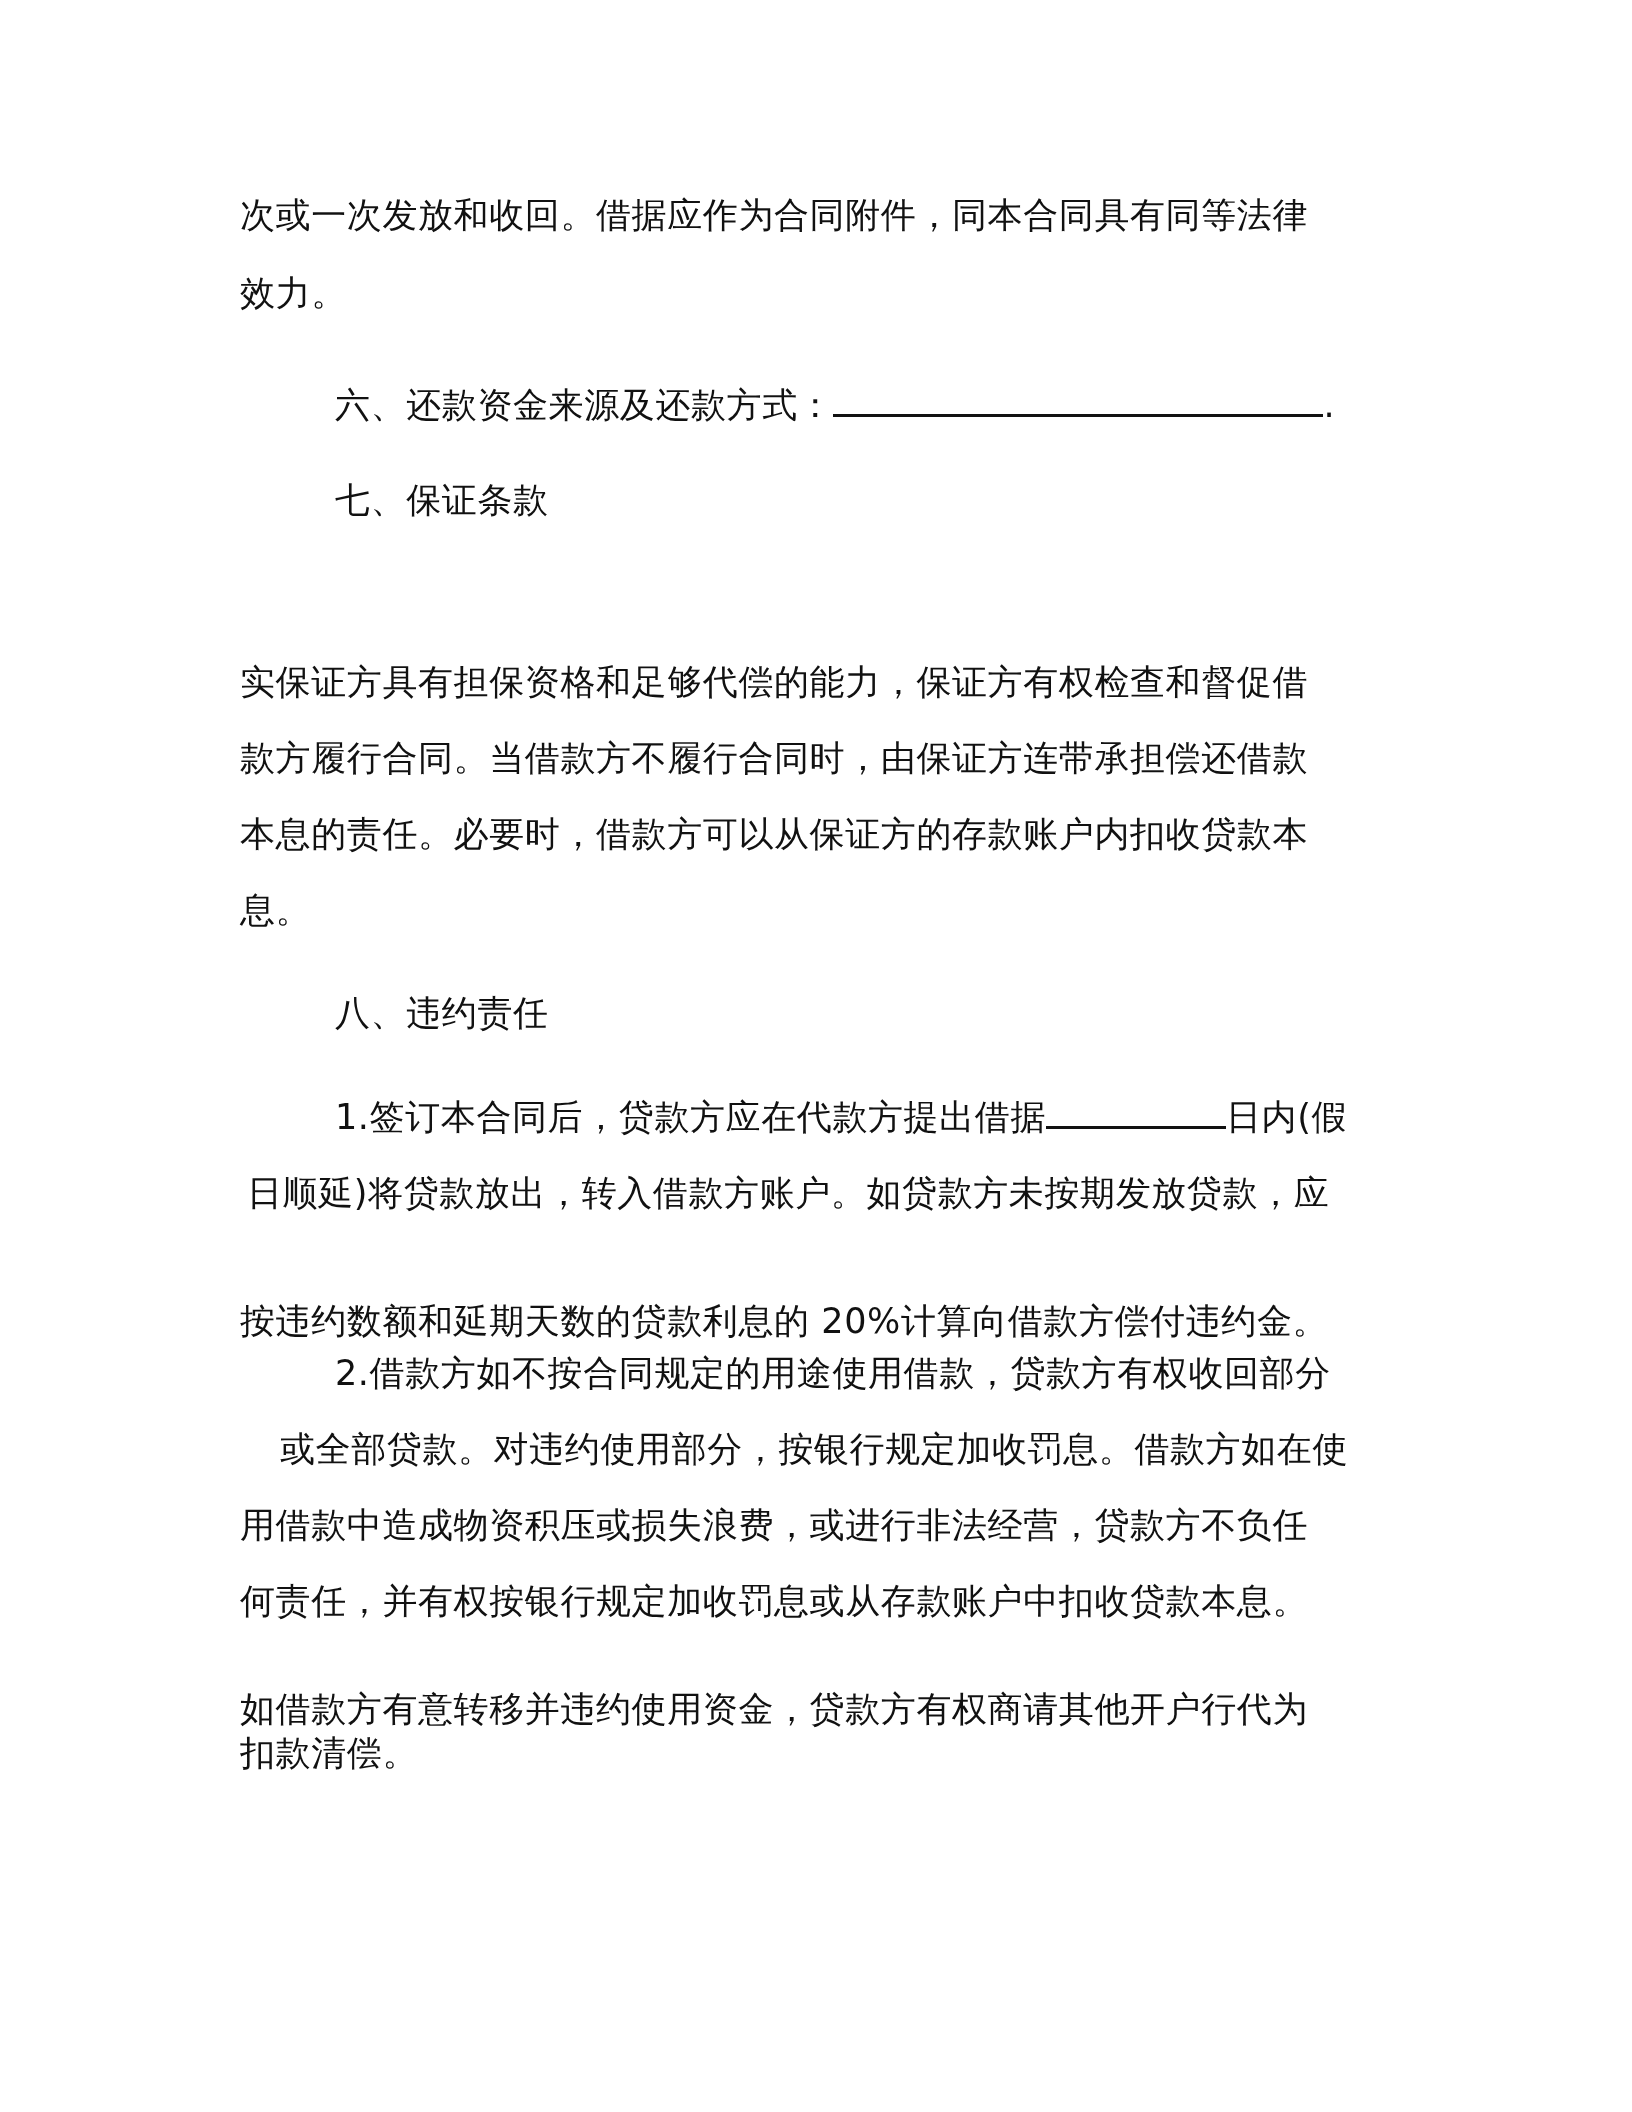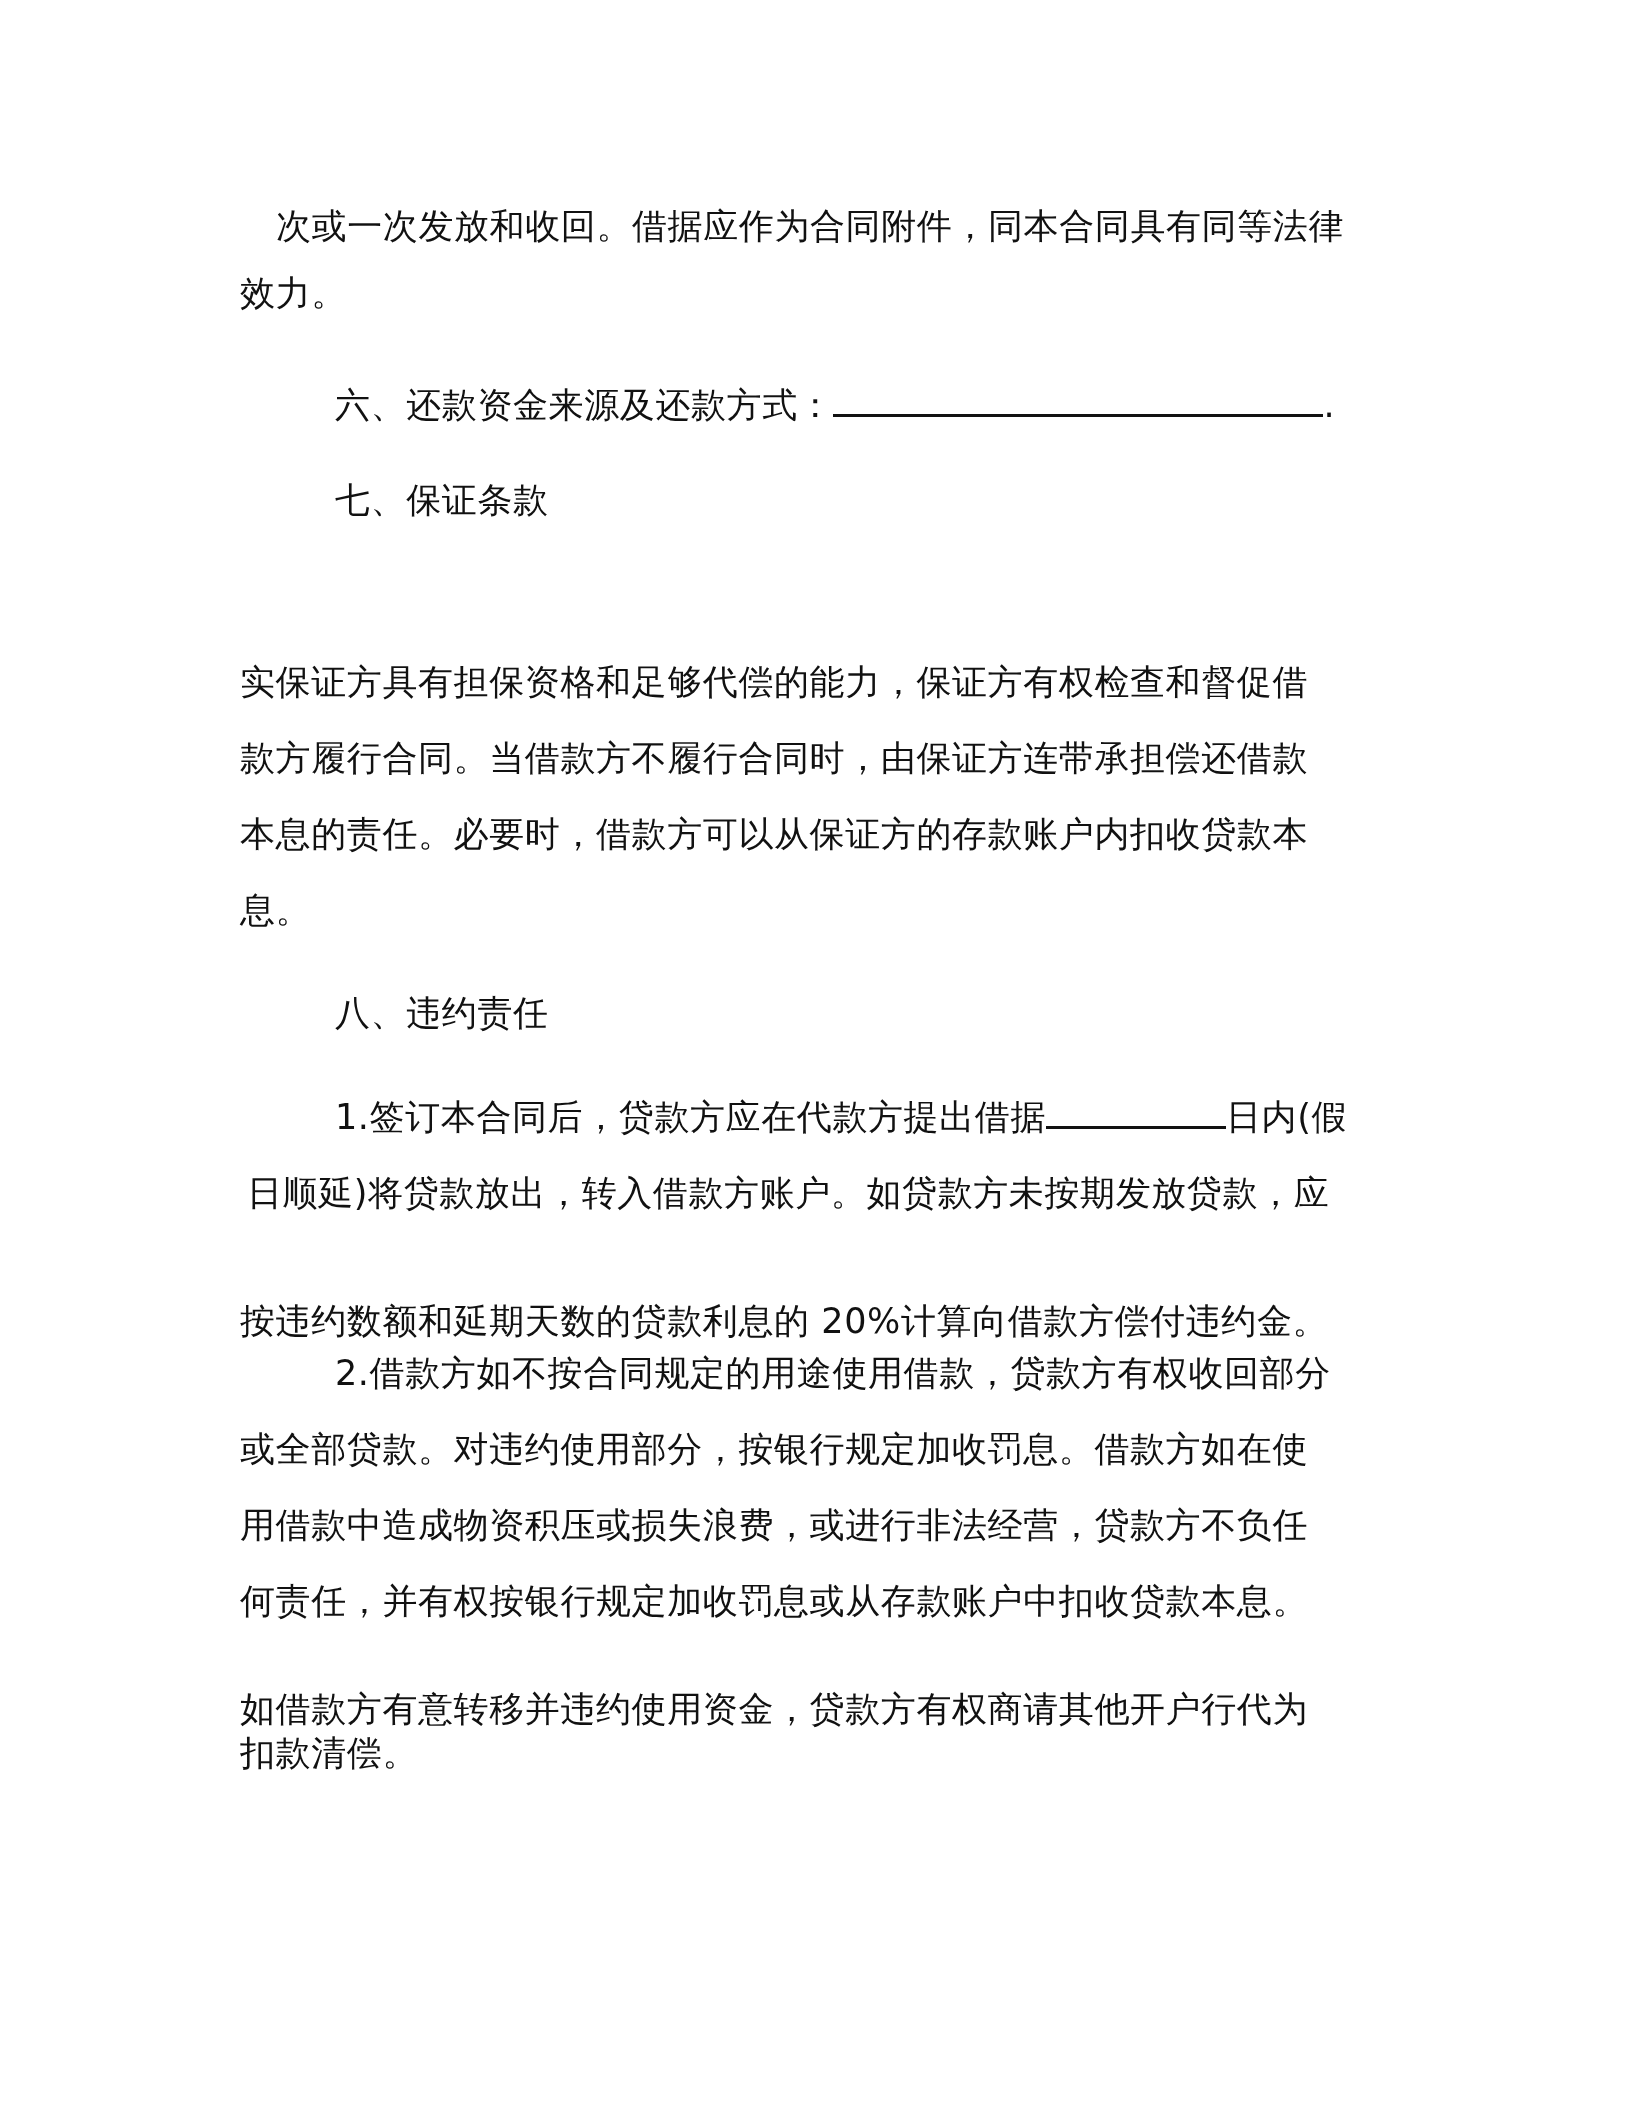--- a/index.html
+++ b/index.html
@@ -38,21 +38,21 @@
       border-bottom: 3px solid #111111;
       height: 30px;
       vertical-align: baseline;
     }
   </style>
 </head>
 <body>
 
 <div class="page">
 
-  <div class="line" style="top:204px;margin-left:36px;">次或一次发放和收回。借据应作为合同附件，同本合同具有同等法律</div>
+  <div class="line" style="top:193px;">次或一次发放和收回。借据应作为合同附件，同本合同具有同等法律</div>
   <div class="line" style="top:271px;">效力。</div>
 
   <div class="line indent" style="top:383px;">
     <span>六、还款资金来源及还款方式：</span><span class="blank" style="width:490px;"></span><span>.</span>
   </div>
 
   <div class="line indent" style="top:478px;">七、保证条款</div>
 
   <div class="line" style="top:660px;">实保证方具有担保资格和足够代偿的能力，保证方有权检查和督促借</div>
   <div class="line" style="top:736px;">款方履行合同。当借款方不履行合同时，由保证方连带承担偿还借款</div>
@@ -61,19 +61,19 @@
 
   <div class="line indent" style="top:991px;">八、违约责任</div>
 
   <div class="line indent" style="top:1095px;">
     <span>1.签订本合同后，贷款方应在代款方提出借据</span><span class="blank" style="width:180px;"></span><span>日内(假</span>
   </div>
   <div class="line" style="top:1171px;margin-left:7px;">日顺延)将贷款放出，转入借款方账户。如贷款方未按期发放贷款，应</div>
   <div class="line" style="top:1299px;">按违约数额和延期天数的贷款利息的 20%计算向借款方偿付违约金。</div>
 
   <div class="line indent" style="top:1351px;">2.借款方如不按合同规定的用途使用借款，贷款方有权收回部分</div>
-  <div class="line" style="top:1427px;">或全部贷款。对违约使用部分，按银行规定加收罚息。借款方如在使</div>
+  <div class="line" style="top:1427px;margin-left:40px;">或全部贷款。对违约使用部分，按银行规定加收罚息。借款方如在使</div>
   <div class="line" style="top:1503px;">用借款中造成物资积压或损失浪费，或进行非法经营，贷款方不负任</div>
   <div class="line" style="top:1579px;text-align:right;">何责任，并有权按银行规定加收罚息或从存款账户中扣收贷款本息。</div>
   <div class="line" style="top:1655px;margin-top:32px;">如借款方有意转移并违约使用资金，贷款方有权商请其他开户行代为</div>
   <div class="line" style="top:1731px;">扣款清偿。</div>
 
 </div>
 
 </body></html>

